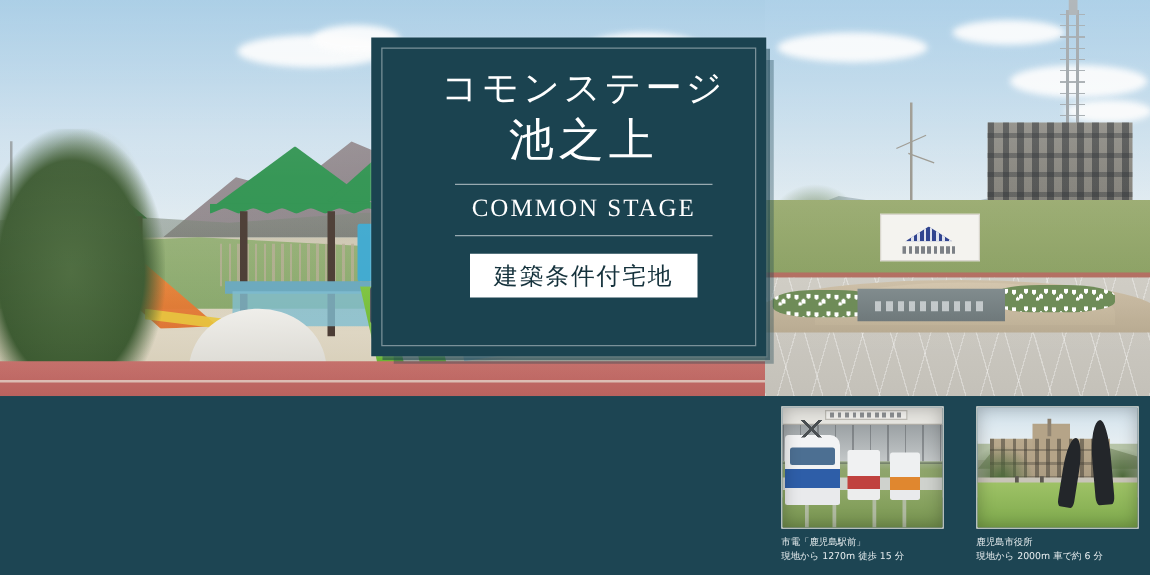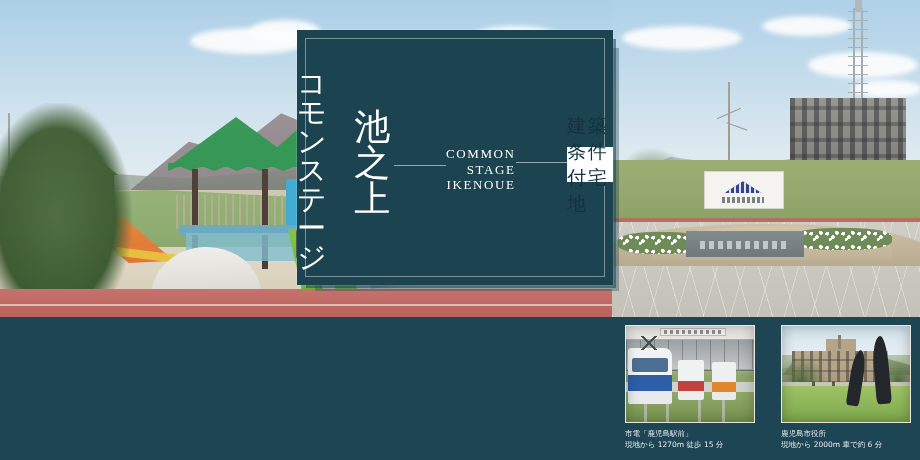--- a/index.html
+++ b/index.html
@@ -153,28 +153,28 @@
     background:linear-gradient(rgba(255,255,255,.16),rgba(255,255,255,.04) 45%,rgba(255,255,255,0));pointer-events:none;}
 
   
   .photo-caption{position:absolute;right:12px;bottom:4px;
     font-family:"DejaVu Sans",sans-serif;font-size:11px;color:#2d2f30;letter-spacing:.2px;white-space:nowrap;}
 
   
   .panel{position:absolute;left:297px;top:30px;width:316px;height:255px;
     background:#1b4350;box-shadow:0 0 0 1px rgba(255,255,255,.12), 6px 6px 0 -3px rgba(27,67,80,.55), 12px 12px 0 -6px rgba(27,67,80,.35);}
   .panel-inner{position:absolute;left:8px;top:8px;right:8px;bottom:8px;border:1px solid rgba(255,255,255,.42);}
-  .panel-content{position:absolute;left:0;top:0;width:100%;height:100%;
-    display:flex;align-items:center;justify-content:flex-start;}
+  .panel-content{position:absolute;left:12px;top:0;width:100%;height:100%;
+    display:flex;flex-direction:column;align-items:center;justify-content:flex-start;}
   .title-kana{margin-top:26px;font-family:"DejaVu Serif",serif;font-size:29px;color:#fff;letter-spacing:3px;line-height:1;}
   .title-main{margin-top:10px;font-family:"DejaVu Serif",serif;font-size:36px;color:#fff;letter-spacing:4px;line-height:1;}
   .rule{width:206px;height:1px;background:rgba(255,255,255,.55);}
   .rule-top{margin-top:16px;}
   .rule-bot{margin-top:9px;}
-  .title-en{font-family:"Liberation Serif",serif;color:#fff;font-size:13px;letter-spacing:1.6px;line-height:1.22;text-align:right;margin:24px 0 0;}
+  .title-en{font-family:"Liberation Serif",serif;color:#fff;font-size:20px;letter-spacing:1.6px;line-height:1.22;text-align:left;margin:7px 0 0;}
   .badge{margin-top:14px;background:#fff;width:182px;height:35px;display:flex;align-items:center;justify-content:center;
     font-family:"DejaVu Serif",serif;font-size:19px;color:#15323c;letter-spacing:1.5px;}
 
   
   .band{position:absolute;left:0;top:317px;width:920px;height:143px;background:#1d4553;}
   .tagline{position:absolute;left:0;top:38px;width:612px;text-align:center;
     font-family:"DejaVu Serif",serif;color:#f2f5f6;font-size:23px;line-height:1.74;letter-spacing:2px;}
 
   .thumbs{position:absolute;left:625px;top:8px;display:flex;gap:12px;}
   .thumb{width:144px;}
@@ -330,21 +330,20 @@
     </div>
 
     <div class="panel">
       <div class="panel-inner"></div>
       <div class="panel-content">
         <div class="title-kana">コモンステージ</div>
         <div class="title-main">池之上</div>
         <div class="rule rule-top"></div>
         <div class="title-en">
           <div>COMMON STAGE</div>
-          <div>IKENOUE</div>
         </div>
         <div class="rule rule-bot"></div>
         <div class="badge">建築条件付宅地</div>
       </div>
     </div>
 
   </div>
 
   <div class="band">
     <div class="tagline">

